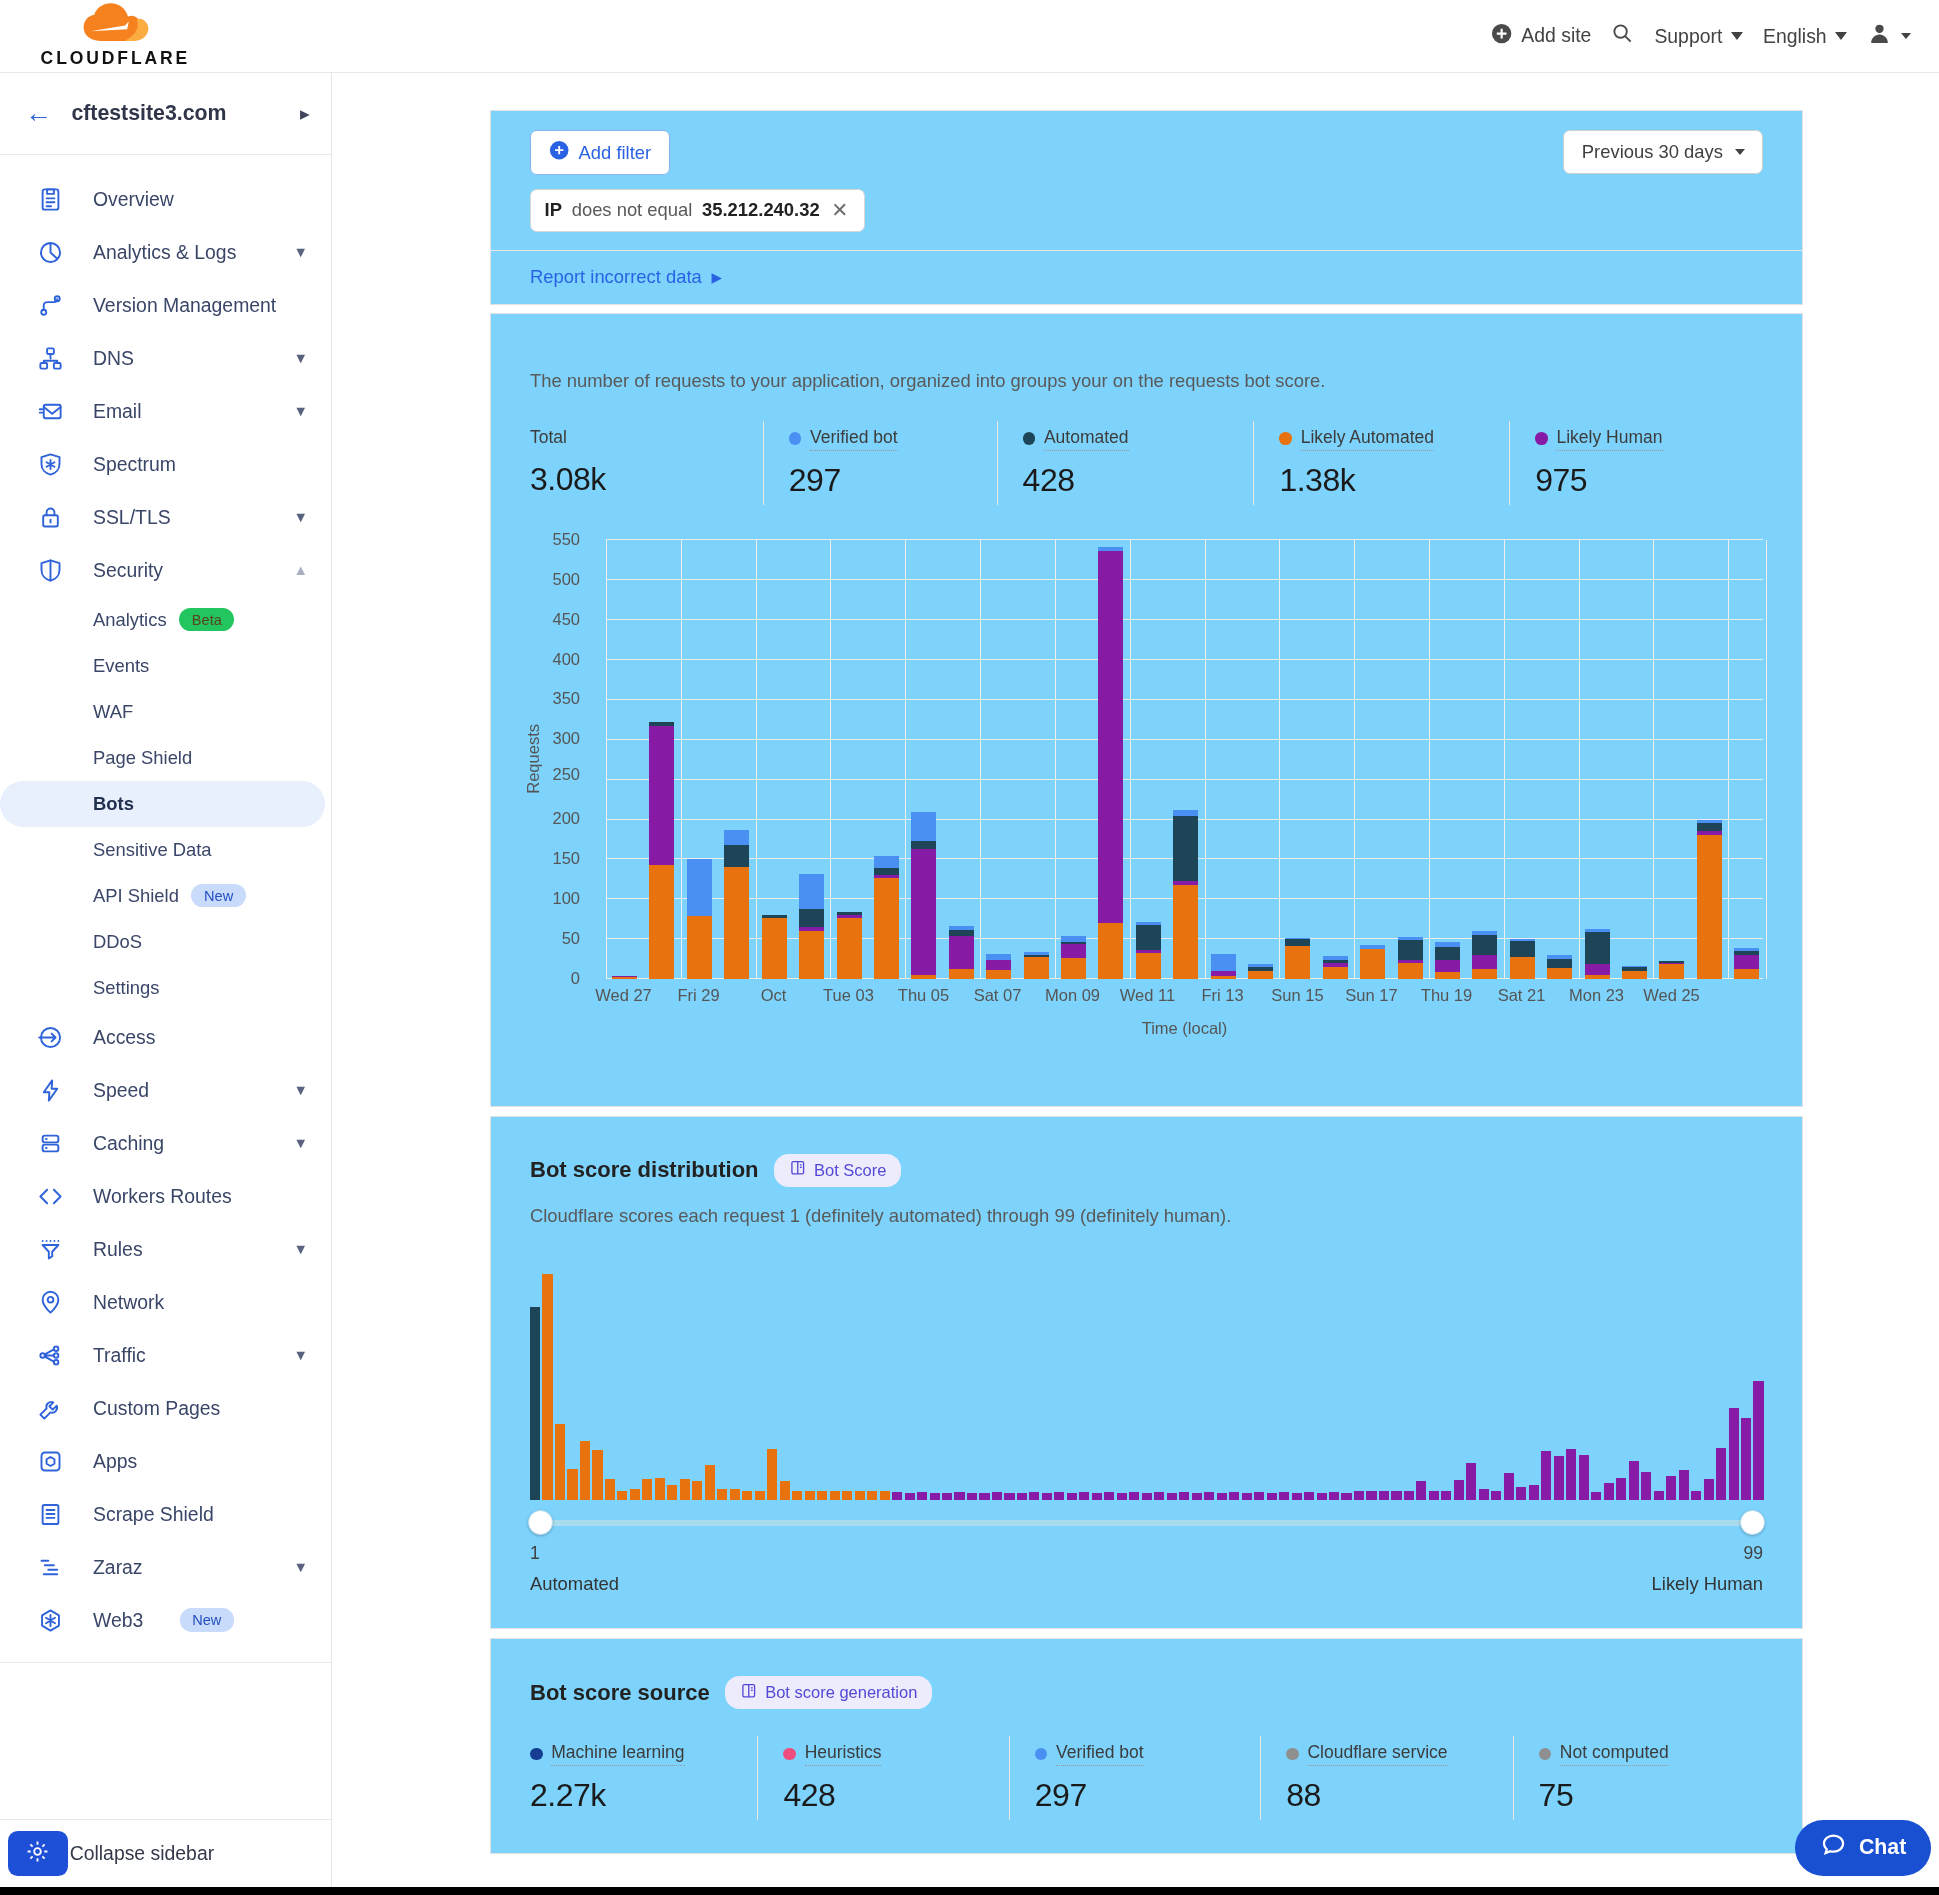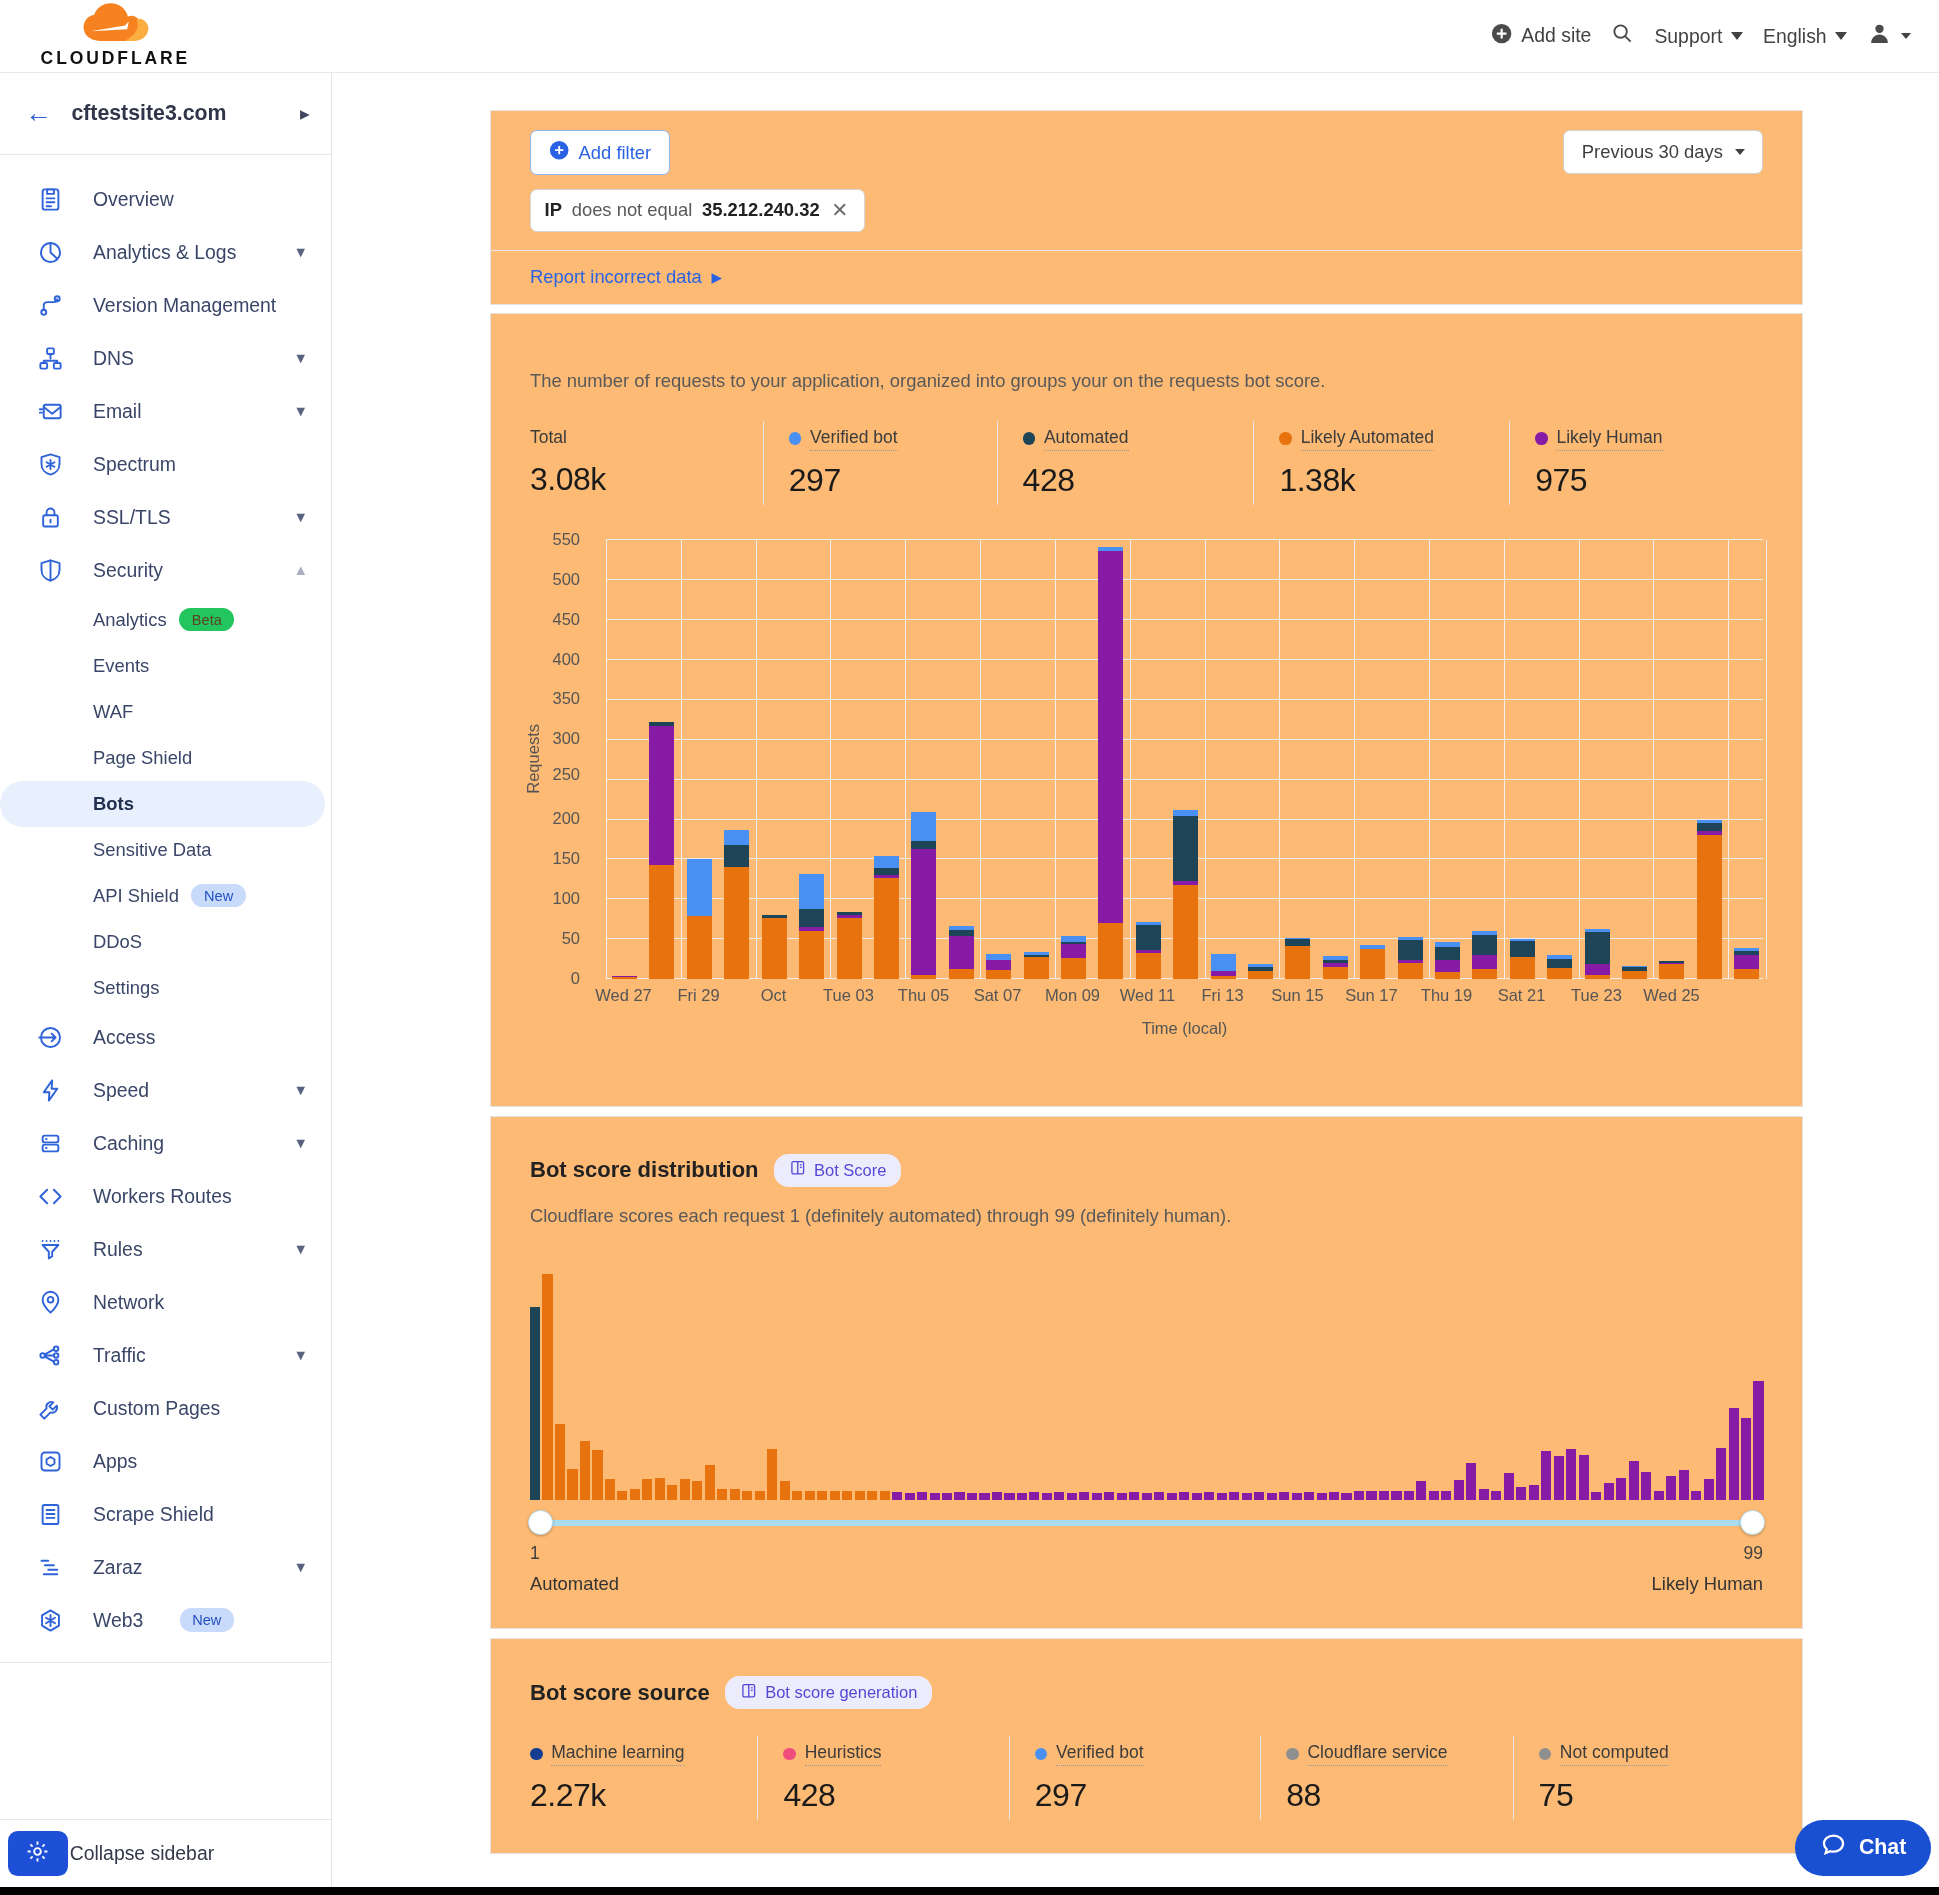--- a/index.html
+++ b/index.html
@@ -42,21 +42,21 @@
   .collapse-row { position:absolute; left:0; right:0; bottom:7.8px; height:68px; border-top:1px solid #e9e9e9;
     background:#fff; display:flex; align-items:center; }
   .gear-btn { width:60px; height:45px; background:#1d4fd7; border-radius:9.7px; margin-left:7.8px;
     display:flex; align-items:center; justify-content:center; cursor:pointer; }
   .collapse-lbl { font-size:19.4px; color:#33384a; margin-left:1.9px; cursor:pointer; }
   .sidebar-divider { border-top:1px solid #e9e9e9; margin-top:15.5px; }
 
   
   .main { position:absolute; top:73px; left:332px; right:0; bottom:0; background:#fff;
     padding:37px 137px 0 158px; }
-  .card { background:#fdba74; border:1px solid #e3e3e3; }
+  .card { background:#7dd3fc; border:1px solid #e3e3e3; }
   .filter-card .row1 { padding:19.4px 39px 17.5px 39px; position:relative; }
   .btn-addfilter { display:inline-flex; align-items:center; gap:9.7px; border:1px solid #8db4f2;
     color:#2a62e4; background:#fff; border-radius:6.8px; padding:8.7px 17.5px; font-size:18.4px; cursor:pointer; }
   .chip { display:inline-flex; align-items:center; gap:9.7px; border:1px solid #d7d7d7; border-radius:6.8px;
     padding:8.7px 13.6px; margin-top:13.6px; font-size:18.4px; color:#595959; background:#fff; }
   .chip b { color:#222; font-weight:bold; }
   .chip .x { color:#6d6d6d; font-size:20.4px; cursor:pointer; padding:0 1.9px; }
   .btn-range { position:absolute; top:19.4px; right:39px; display:inline-flex; align-items:center; gap:11.6px;
     border:1px solid #cfcfcf; border-radius:6.8px; padding:9.7px 17.5px; font-size:18.4px; color:#3f3f3f;
     background:#fff; cursor:pointer; }
@@ -695,21 +695,21 @@
           <span class="xtick" style="left:319px">Tue 03</span>
           <span class="xtick" style="left:394px">Thu 05</span>
           <span class="xtick" style="left:468px">Sat 07</span>
           <span class="xtick" style="left:543px">Mon 09</span>
           <span class="xtick" style="left:618px">Wed 11</span>
           <span class="xtick" style="left:693px">Fri 13</span>
           <span class="xtick" style="left:768px">Sun 15</span>
           <span class="xtick" style="left:842px">Sun 17</span>
           <span class="xtick" style="left:917px">Thu 19</span>
           <span class="xtick" style="left:992px">Sat 21</span>
-          <span class="xtick" style="left:1067px">Tue 23</span>
+          <span class="xtick" style="left:1067px">Mon 23</span>
           <span class="xtick" style="left:1142px">Wed 25</span>
           <div class="xtitle">Time (local)</div>
         </div>
     </div>
 
     <div class="card section-card">
       <div class="card-title-row">
         <span class="card-title">Bot score distribution</span>
         <span class="doc-badge">
           <span>

